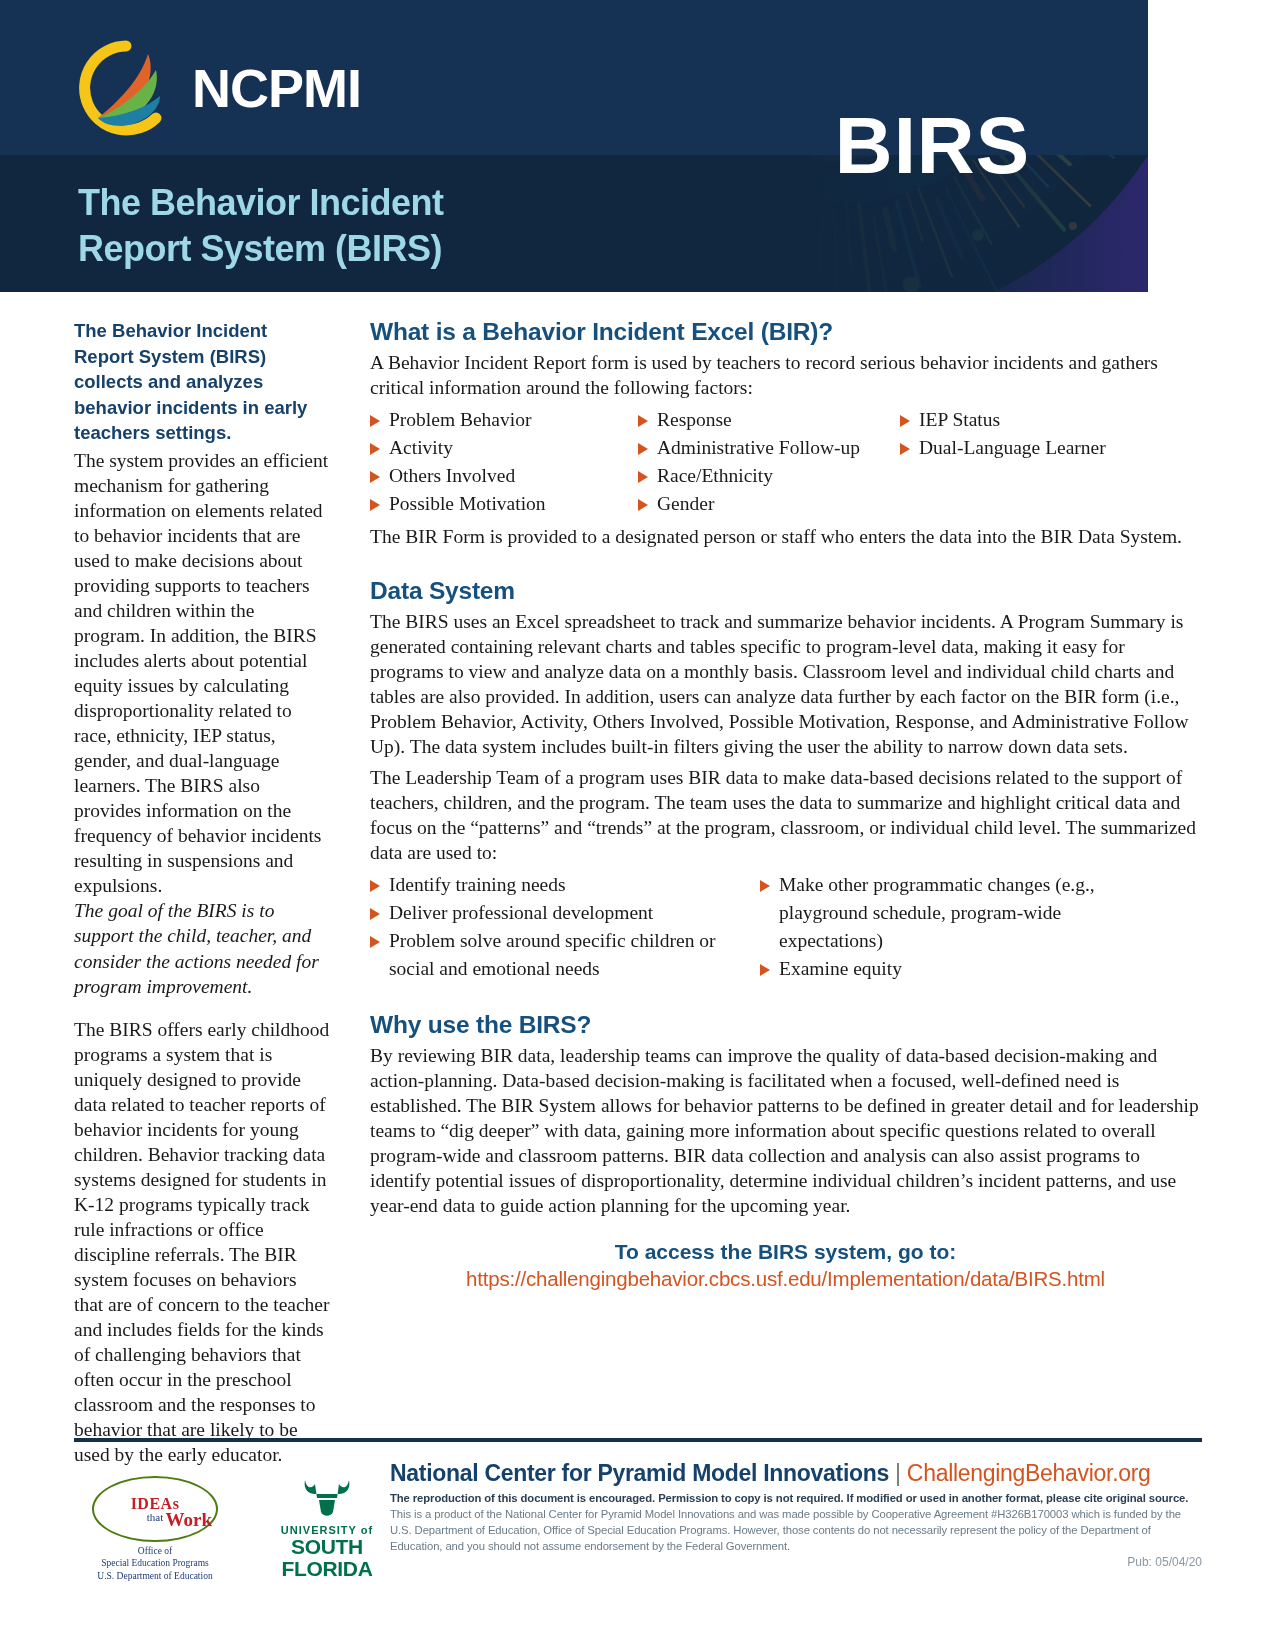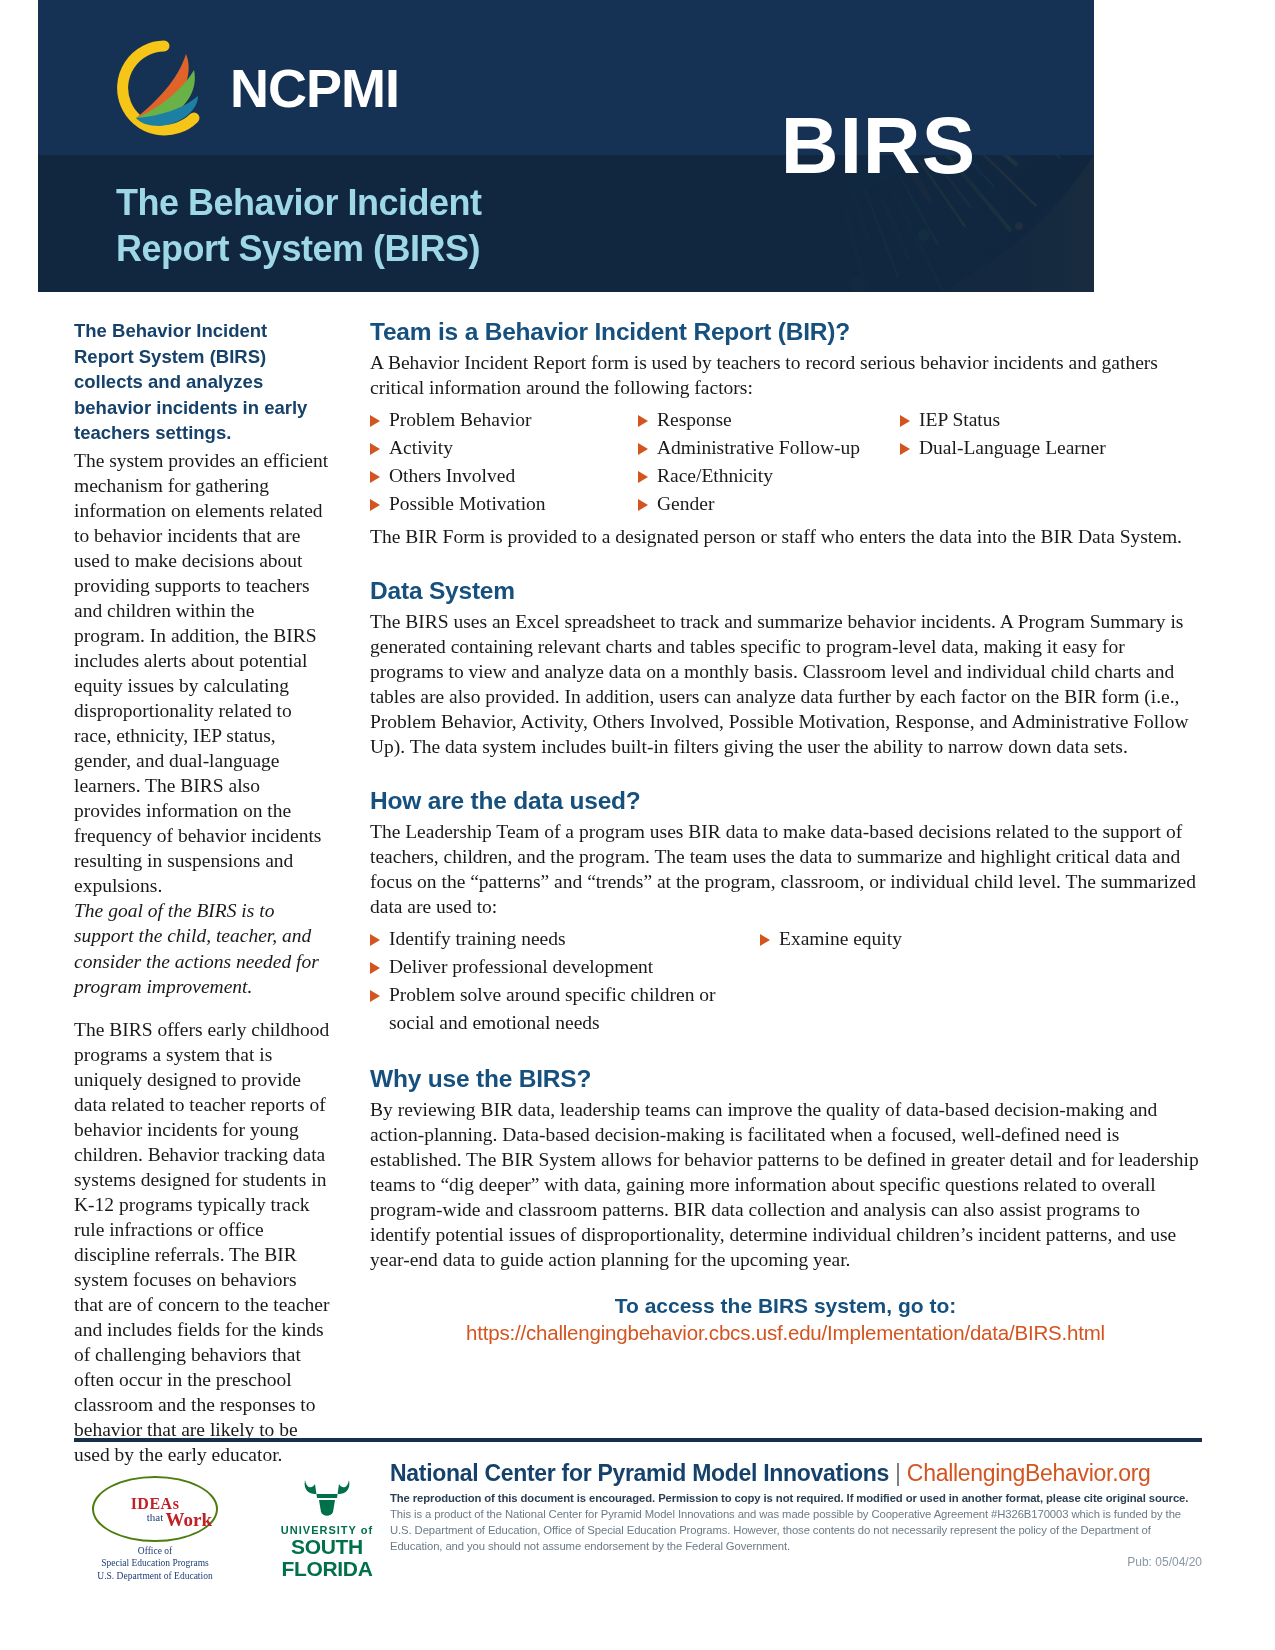--- a/index.html
+++ b/index.html
@@ -6,24 +6,23 @@
   html, body {
     width: 1275px; height: 1650px;
     background: #ffffff;
     font-family: "Liberation Serif", serif;
   }
   .page { position: relative; width: 1275px; height: 1650px; overflow: hidden; background:#fff; }
 
   
   .header {
     position: relative;
-    width: 1056px; height: 292px;
-    background: #404040;
+    width: 1148px; height: 292px;
+    background: #6d28d9;
     overflow: hidden;
-    margin-left: 38px;
   }
   .header-top {
     position: absolute; left:0; top:0; width: 1275px; height: 155px;
     background: #153254;
     z-index: 3;
   }
   .header-bottom {
     position: absolute; left:0; top:155px; width: 1275px; height: 137px;
     background: linear-gradient(to right, #10273f 0%, #10273f 62%, rgba(16,39,63,0.9) 78%, rgba(16,39,63,0.55) 100%);
     z-index: 3;
@@ -386,21 +385,21 @@
 
     <div class="sidebar">
       <p class="lead">The Behavior Incident Report System (BIRS) collects and analyzes behavior incidents in early teachers settings.</p>
       <p class="side-p">The system provides an efficient mechanism for gathering information on elements related to behavior incidents that are used to make decisions about providing supports to teachers and children within the program. In addition, the BIRS includes alerts about potential equity issues by calculating disproportionality related to race, ethnicity, IEP status, gender, and dual-language learners. The BIRS also provides information on the frequency of behavior incidents resulting in suspensions and expulsions.</p>
       <p class="side-p italic">The goal of the BIRS is to support the child, teacher, and consider the actions needed for program improvement.</p>
       <p class="side-p gap">The BIRS offers early childhood programs a system that is uniquely designed to provide data related to teacher reports of behavior incidents for young children. Behavior tracking data systems designed for students in K-12 programs typically track rule infractions or office discipline referrals. The BIR system focuses on behaviors that are of concern to the teacher and includes fields for the kinds of challenging behaviors that often occur in the preschool classroom and the responses to behavior that are likely to be used by the early educator.</p>
     </div>
 
     <div class="main">
 
-      <h2 class="sec">Team is a Behavior Incident Report (BIR)?</h2>
+      <h2 class="sec">What is a Behavior Incident Excel (BIR)?</h2>
       <p class="body">A Behavior Incident Report form is used by teachers to record serious behavior incidents and gathers critical information around the following factors:</p>
 
       <div class="bullet-cols">
         <div class="bcol c1">
           <div class="bullet">
               <span class="tri"></span>
               <span class="btext">Problem Behavior</span>
             </div>
           <div class="bullet">
               <span class="tri"></span>
@@ -443,39 +442,42 @@
               <span class="btext">Dual-Language Learner</span>
             </div>
         </div>
       </div>
 
       <p class="body">The BIR Form is provided to a designated person or staff who enters the data into the BIR Data System.</p>
 
       <h2 class="sec spaced">Data System</h2>
       <p class="body">The BIRS uses an Excel spreadsheet to track  and summarize behavior incidents. A Program Summary is generated containing relevant charts and tables specific to program-level data, making it easy for programs to view and analyze data on a monthly basis. Classroom level and individual child charts and tables are also provided. In addition, users can analyze data further by each factor on the BIR form (i.e., Problem Behavior, Activity, Others Involved, Possible Motivation, Response, and Administrative Follow Up). The data system includes built-in filters giving the user the ability to narrow down data sets.</p>
 
-      <h2 class="sec spaced">How are the data used?</h2>
       <p class="body">The Leadership Team of a program uses BIR data to make data-based decisions related to the support of teachers, children, and the program.  The team uses the data to summarize and highlight critical data and focus on the “patterns” and “trends” at the program, classroom, or individual child level. The summarized data are used to:</p>
 
       <div class="usecols">
         <div class="uc1">
           <div class="bullet">
               <span class="tri"></span>
               <span class="btext">Identify training needs</span>
             </div>
           <div class="bullet">
               <span class="tri"></span>
               <span class="btext">Deliver professional development</span>
             </div>
           <div class="bullet">
               <span class="tri"></span>
               <span class="btext">Problem solve around specific children or social and emotional needs</span>
             </div>
         </div>
         <div class="uc2">
+          <div class="bullet">
+              <span class="tri"></span>
+              <span class="btext">Make other programmatic changes (e.g., playground schedule, program-wide expectations)</span>
+            </div>
           <div class="bullet">
               <span class="tri"></span>
               <span class="btext">Examine equity</span>
             </div>
         </div>
       </div>
 
       <h2 class="sec spaced">Why use the BIRS?</h2>
       <p class="body">By reviewing BIR data, leadership teams can improve the quality of data-based decision-making and action-planning. Data-based decision-making is facilitated when a focused, well-defined need is established. The BIR System allows for behavior patterns to be defined in greater detail and for leadership teams to “dig deeper” with data, gaining more information about specific questions related to overall program-wide and classroom patterns. BIR data collection and analysis can also assist programs to identify potential issues of disproportionality, determine individual children’s incident patterns, and use year-end data to guide action planning for the upcoming year.</p>
 

